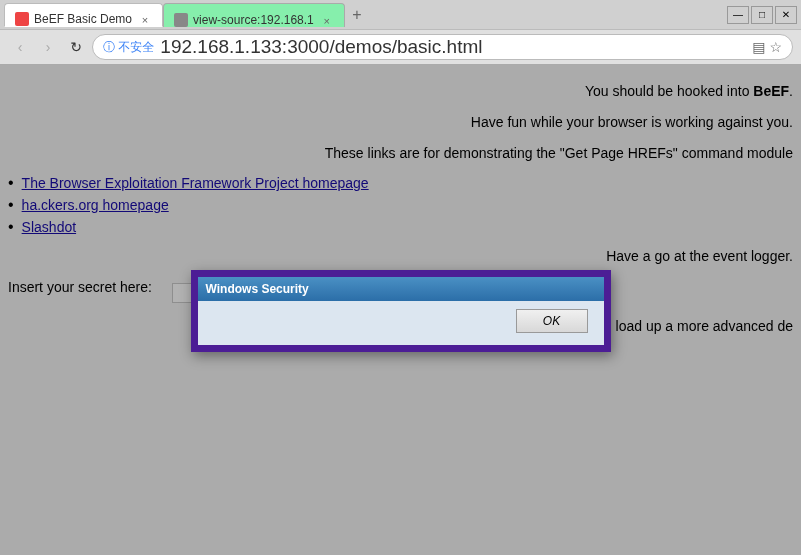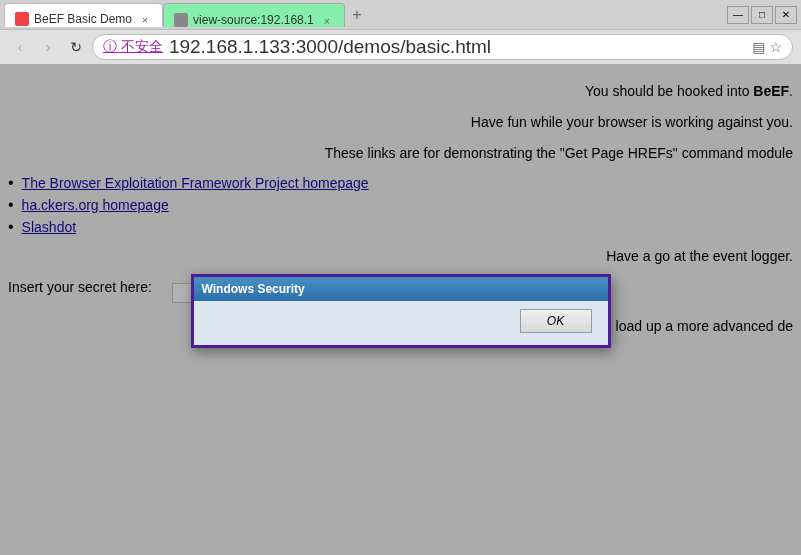--- a/index.html
+++ b/index.html
@@ -146,24 +146,23 @@
       border-radius: 13px;
       padding: 0 10px;
       font-size: 13px;
       background: #fff;
       display: flex;
       align-items: center;
       gap: 6px;
     }
 
     .url-security {
-      color: #a21caf;
-      font-size: 14px;
+      color: #3b82f6;
+      font-size: 12px;
       white-space: nowrap;
-      text-decoration: underline;
     }
 
     .url-text {
       flex: 1;
       font-size: 19px;
       color: #333;
     }
 
     .url-icons {
       display: flex;
@@ -245,21 +244,21 @@
       bottom: 0;
       background: rgba(0,0,0,0.3);
       display: flex;
       align-items: center;
       justify-content: center;
     }
 
     
     .security-dialog {
       background: #dce6f0;
-      border: 3px solid #4c1d95;
+      border: 7px solid #4c1d95;
       width: 420px;
       box-shadow: 2px 4px 12px rgba(0,0,0,0.4);
     }
 
     .dialog-titlebar {
       background: linear-gradient(to bottom, #4a90c4, #2b6ea8);
       color: white;
       font-size: 12px;
       font-weight: bold;
       padding: 4px 8px;

